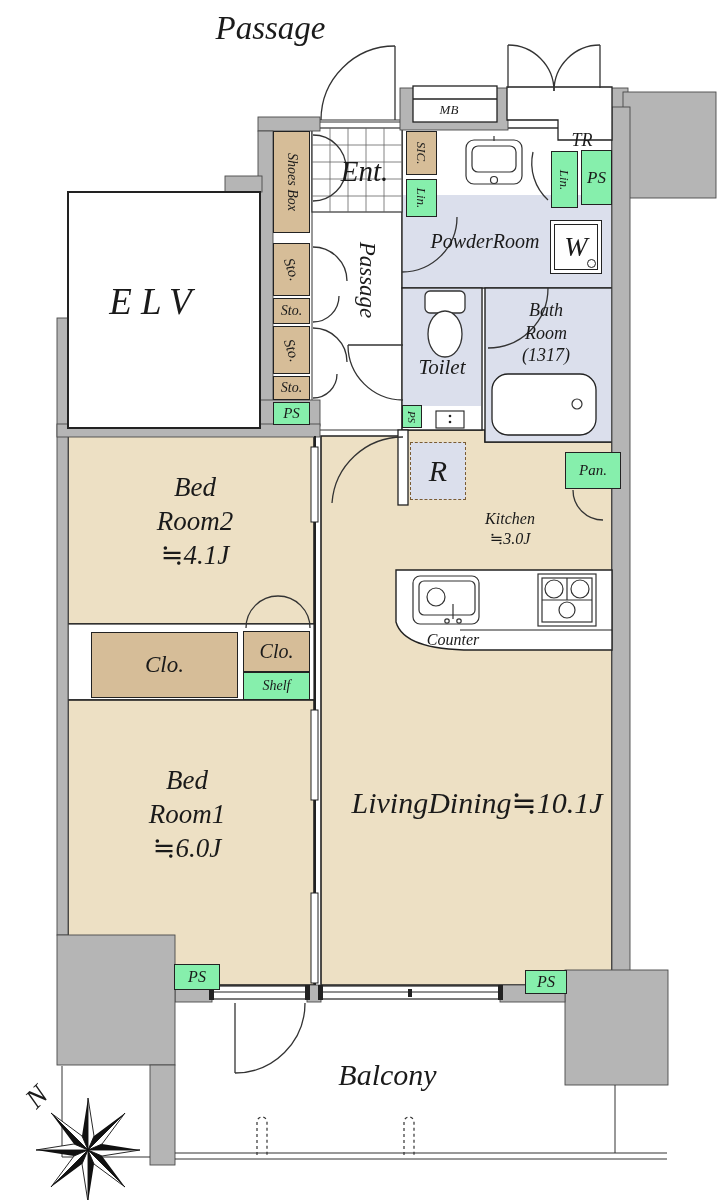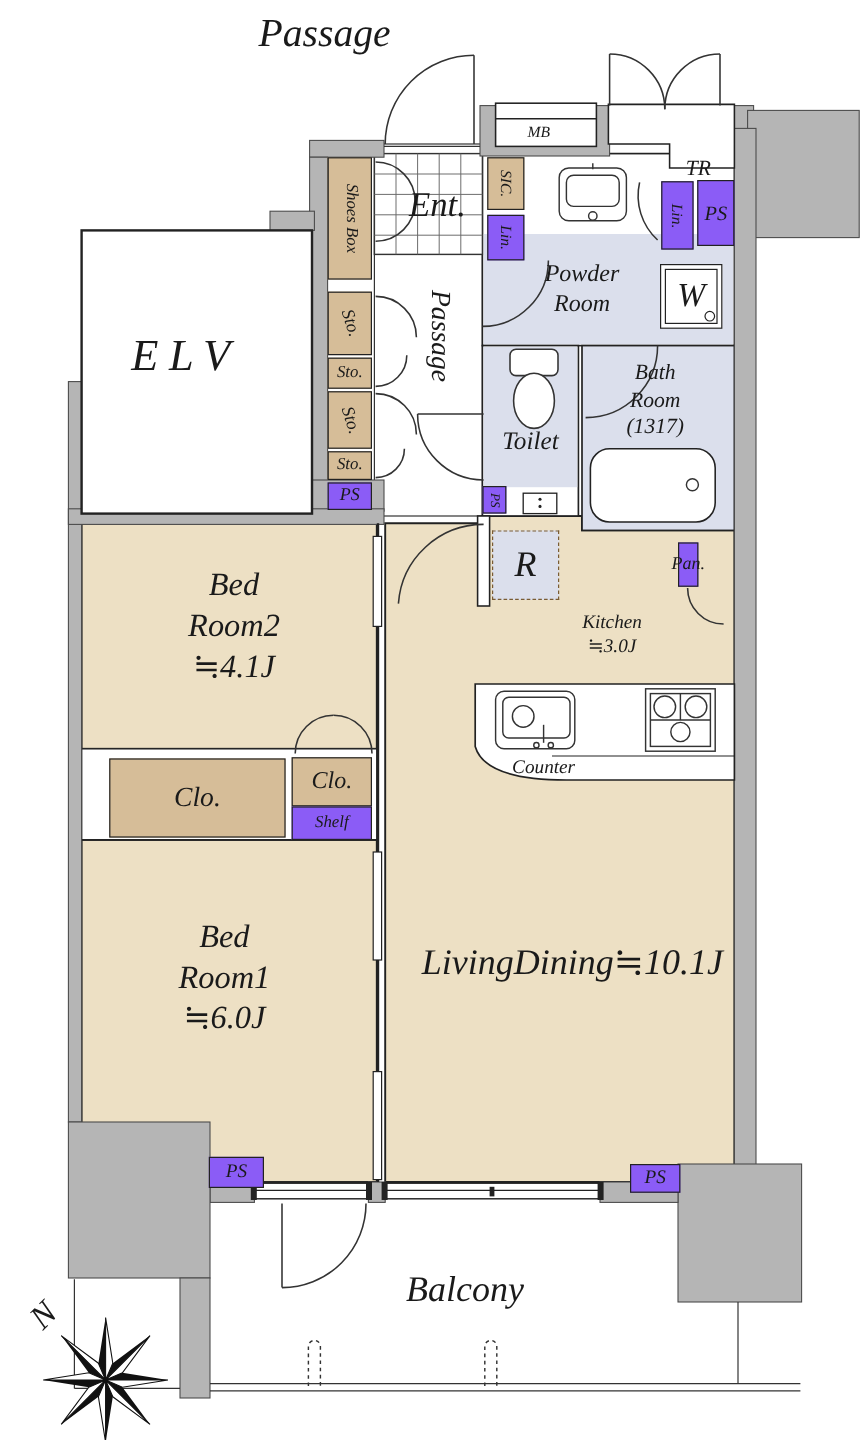--- a/index.html
+++ b/index.html
@@ -4,21 +4,21 @@
 <style>
   html,body{margin:0;padding:0;background:#ffffff;}
   .plan{
     position:relative;width:718px;height:1200px;background:#fff;overflow:hidden;
     font-family:"Liberation Serif","DejaVu Serif",serif;font-style:italic;color:#1a1a1a;
   }
   .plan svg{position:absolute;left:0;top:0;width:718px;height:1200px;}
   .lbl{position:absolute;display:flex;align-items:center;justify-content:center;
        text-align:center;line-height:1.25;white-space:pre;pointer-events:none;}
   .box{position:absolute;display:flex;align-items:center;justify-content:center;
-       border:1.3px solid #222;box-sizing:border-box;background:#8b5cf6;text-align:center;}
+       border:1.3px solid #222;box-sizing:border-box;background:#86efac;text-align:center;}
   .box-tan{background:#d6bd98;}
   .vtext{transform:rotate(90deg);white-space:nowrap;}
   .tilt{transform:rotate(72deg);white-space:nowrap;}
   .wbox{border:1.3px solid #222;position:absolute;background:#fff;box-sizing:border-box;}
   .wbox .inner{position:absolute;inset:3px;border:1px solid #222;}
   .wbox .door-dot{position:absolute;right:5px;bottom:5px;width:7px;height:7px;border:1px solid #222;border-radius:50%;}
   .wbox .wlabel{position:absolute;inset:0;display:flex;align-items:center;justify-content:center;font-size:28px;}
   .rbox{border:1.6px dashed #7a5c33;background:#dbdfec;position:absolute;box-sizing:border-box;
         display:flex;align-items:center;justify-content:center;}
 </style>
@@ -229,21 +229,21 @@
 
   <div class="wbox" style="left:550px;top:220px;width:52px;height:54px;">
     <span class="inner"></span>
     <span class="wlabel">W</span>
     <span class="door-dot"></span>
   </div>
 
   <div class="box" style="left:402px;top:405px;width:20px;height:23px;font-size:11px;">
       <span class="vtext">PS</span>
     </div>
-  <div class="box" style="left:565px;top:452px;width:17px;height:37px;font-size:15px;justify-content:center;">
+  <div class="box" style="left:565px;top:452px;width:56px;height:37px;font-size:15px;justify-content:center;">
       <span>Pan.</span>
     </div>
 
   <div class="rbox" style="left:410px;top:442px;width:56px;height:58px;font-size:30px;">
       <span>R</span>
     </div>
 
   <div class="box box-tan" style="left:91px;top:632px;width:147px;height:66px;font-size:23px;">
       <span>Clo.</span>
     </div>
@@ -255,25 +255,25 @@
     </div>
 
   <div class="box" style="left:174px;top:964px;width:46px;height:26px;font-size:16px;">
       <span>PS</span>
     </div>
   <div class="box" style="left:525px;top:970px;width:42px;height:24px;font-size:16px;">
       <span>PS</span>
     </div>
 
   <div class="lbl" style="left:148px;top:6px;width:245px;height:46px;font-size:33px;"><span>Passage</span></div>
-  <div class="lbl" style="left:70px;top:270px;width:170px;height:55px;font-size:37px;letter-spacing:9px;"><span>ELV</span></div>
+  <div class="lbl" style="left:70px;top:270px;width:170px;height:55px;font-size:37px;letter-spacing:9px;align-items:flex-end;"><span>ELV</span></div>
   <div class="lbl" style="left:322px;top:146px;width:85px;height:50px;font-size:29px;"><span>Ent.</span></div>
   <div class="lbl" style="left:292px;top:265px;width:150px;height:30px;font-size:23px;transform:rotate(90deg);"><span>Passage</span></div>
 
-  <div class="lbl" style="left:420px;top:212px;width:130px;height:58px;font-size:20px;flex-direction:column;">
+  <div class="lbl" style="left:420px;top:212px;width:130px;height:58px;font-size:20px;flex-direction:row;">
     <span>Powder</span>
     <span>Room</span>
   </div>
   <div class="lbl" style="left:402px;top:352px;width:80px;height:30px;font-size:21px;"><span>Toilet</span></div>
   <div class="lbl" style="left:502px;top:290px;width:88px;height:86px;font-size:18px;flex-direction:column;">
     <span>Bath</span>
     <span>Room</span>
     <span>(1317)</span>
   </div>
   <div class="lbl" style="left:445px;top:495px;width:130px;height:68px;font-size:16px;flex-direction:column;">

